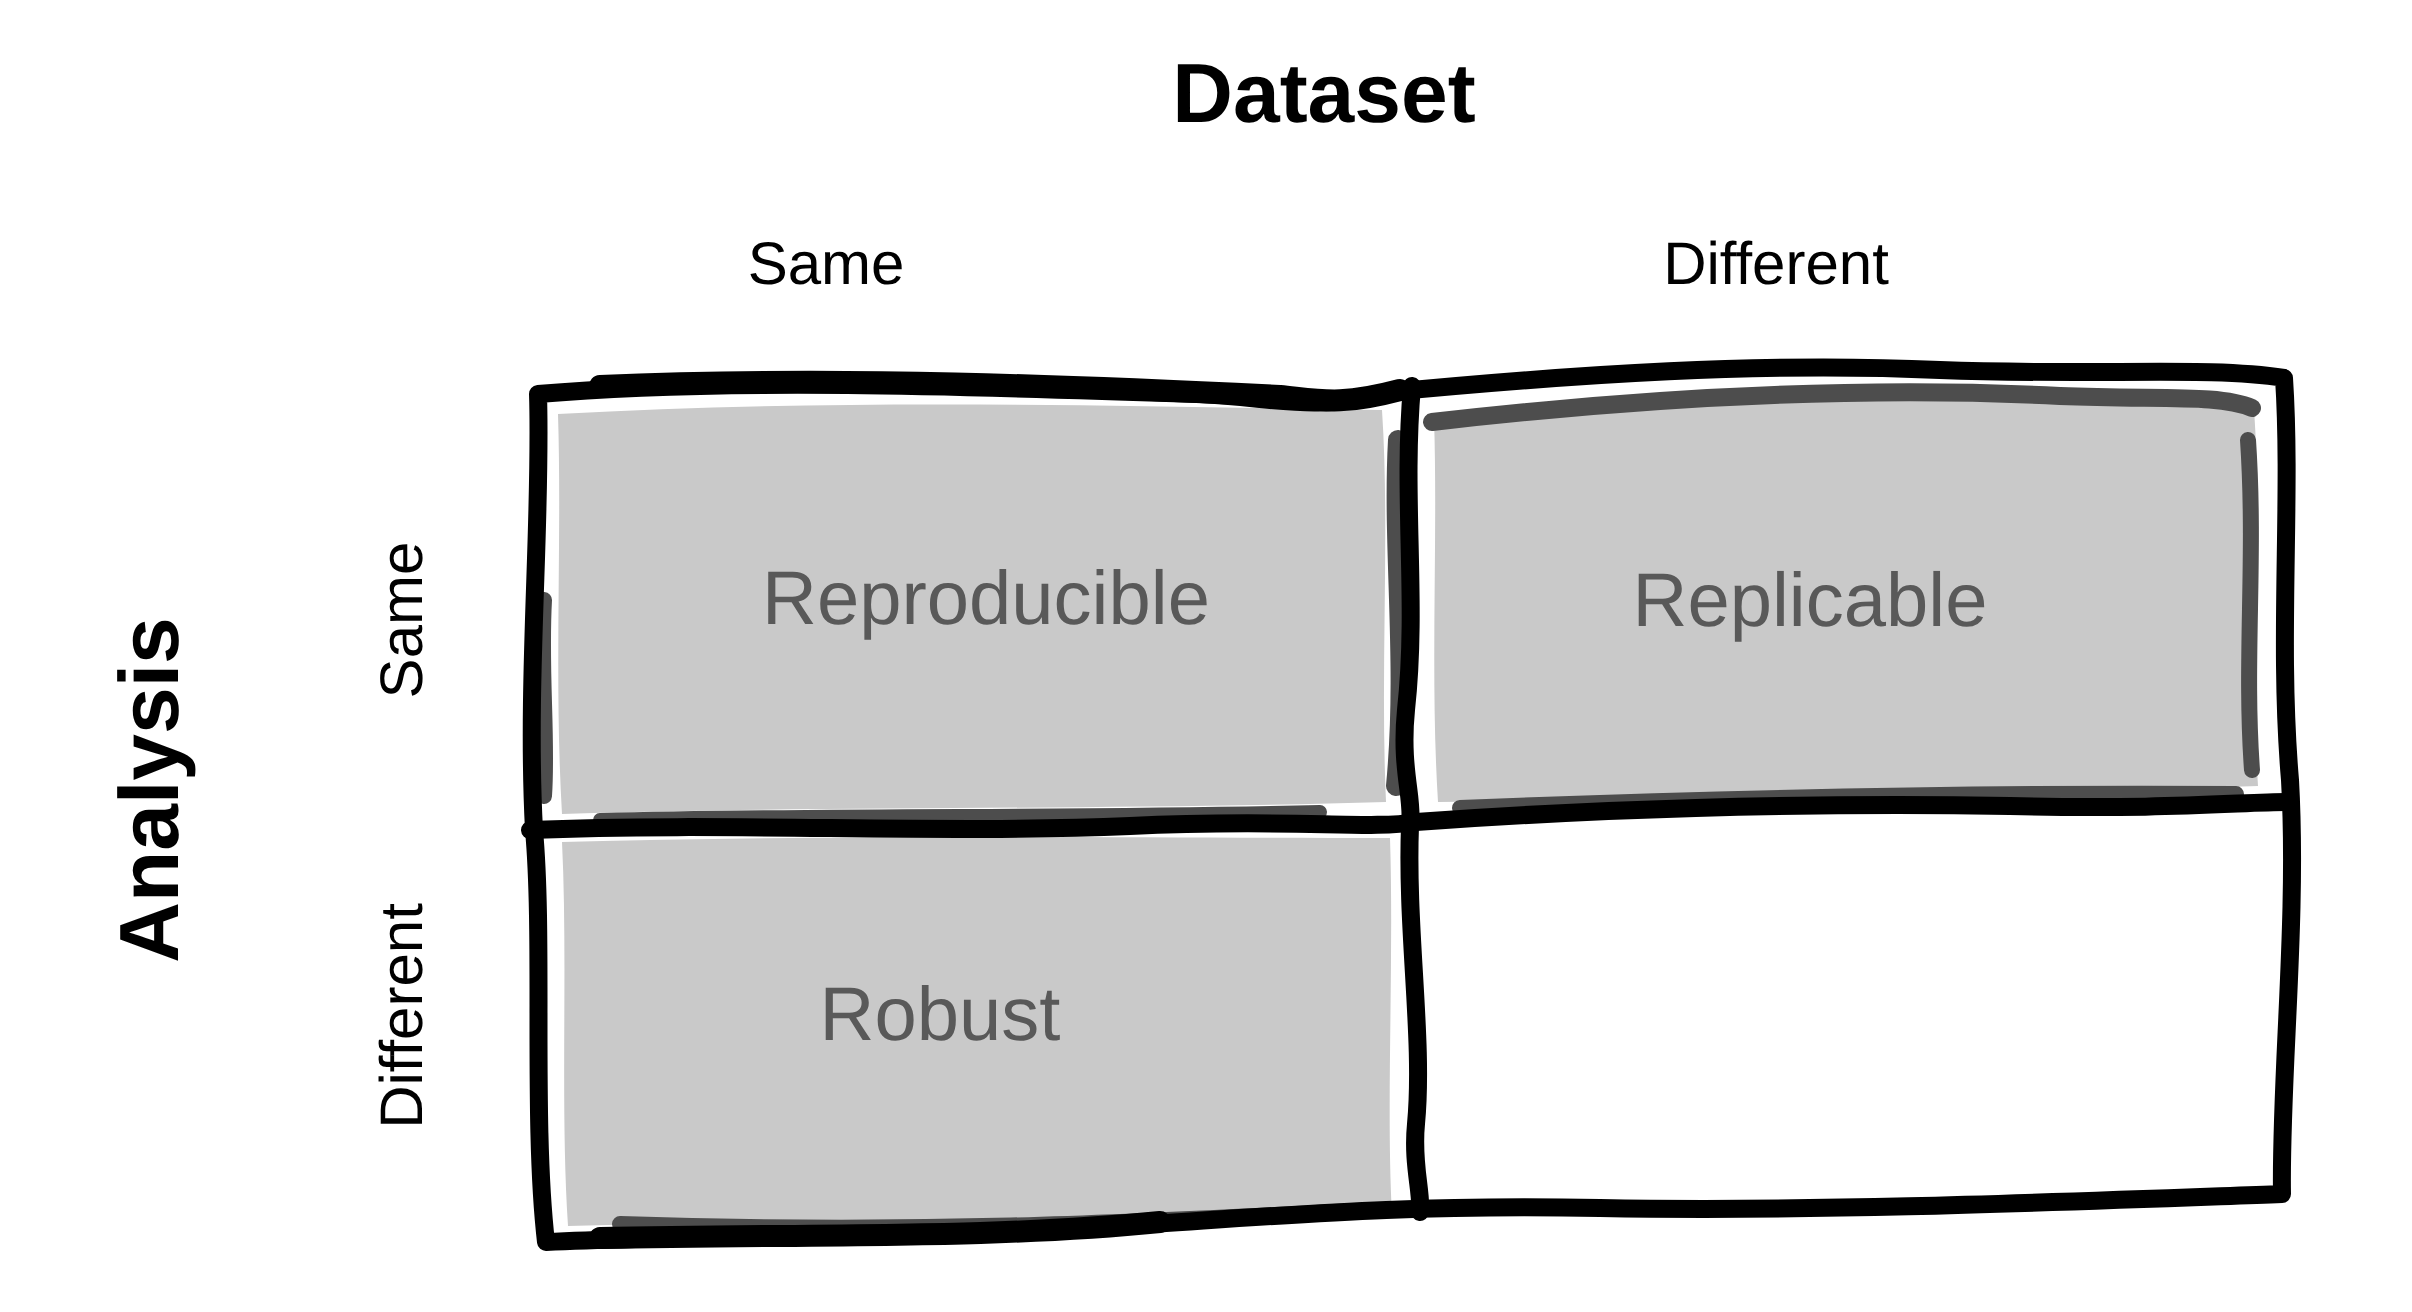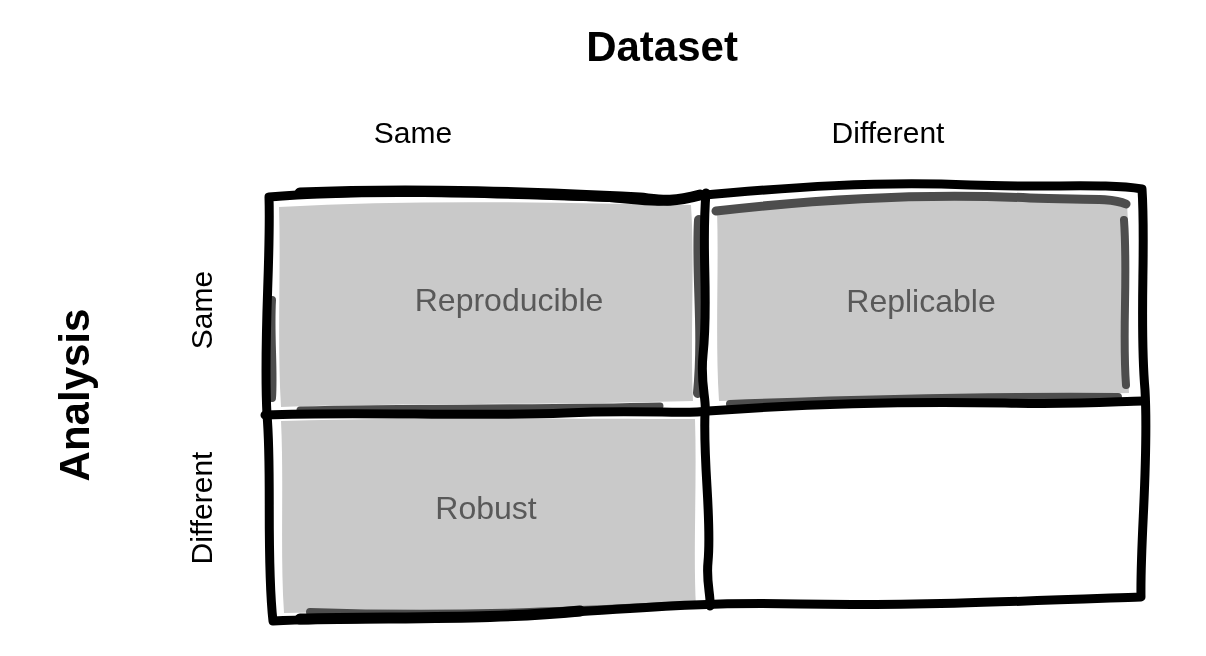--- a/index.html
+++ b/index.html
@@ -34,25 +34,24 @@
   .axis-label {
     font-size: 30px;
     font-weight: 400;
   }
   .rotated {
     transform: translate(-50%, -50%) rotate(-90deg);
   }
   .cell-label {
     position: absolute;
     white-space: nowrap;
-    font-size: 32px;
+    font-size: 38px;
     color: var(--cell-text, #595959);
     transform: translate(-50%, -50%);
     line-height: 1;
-    margin-left: 16px;
   }
 </style>
 </head>
 <body>
 
 <div class="canvas">
 
   <svg class="sketch-svg" width="1206" height="656" viewBox="0 0 1206 656">
 
     <g>

